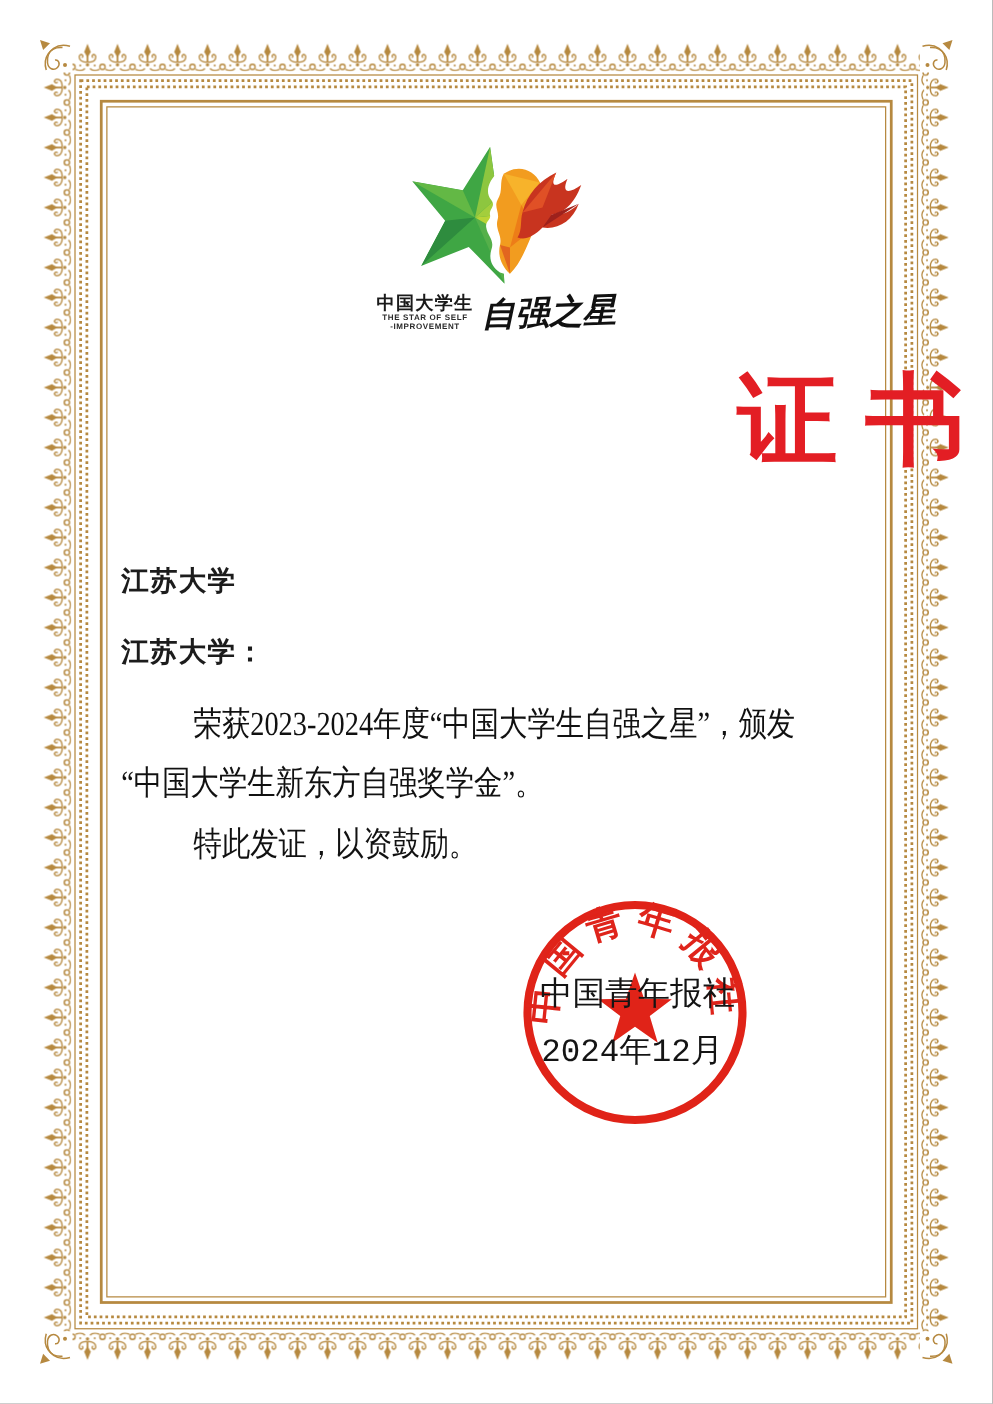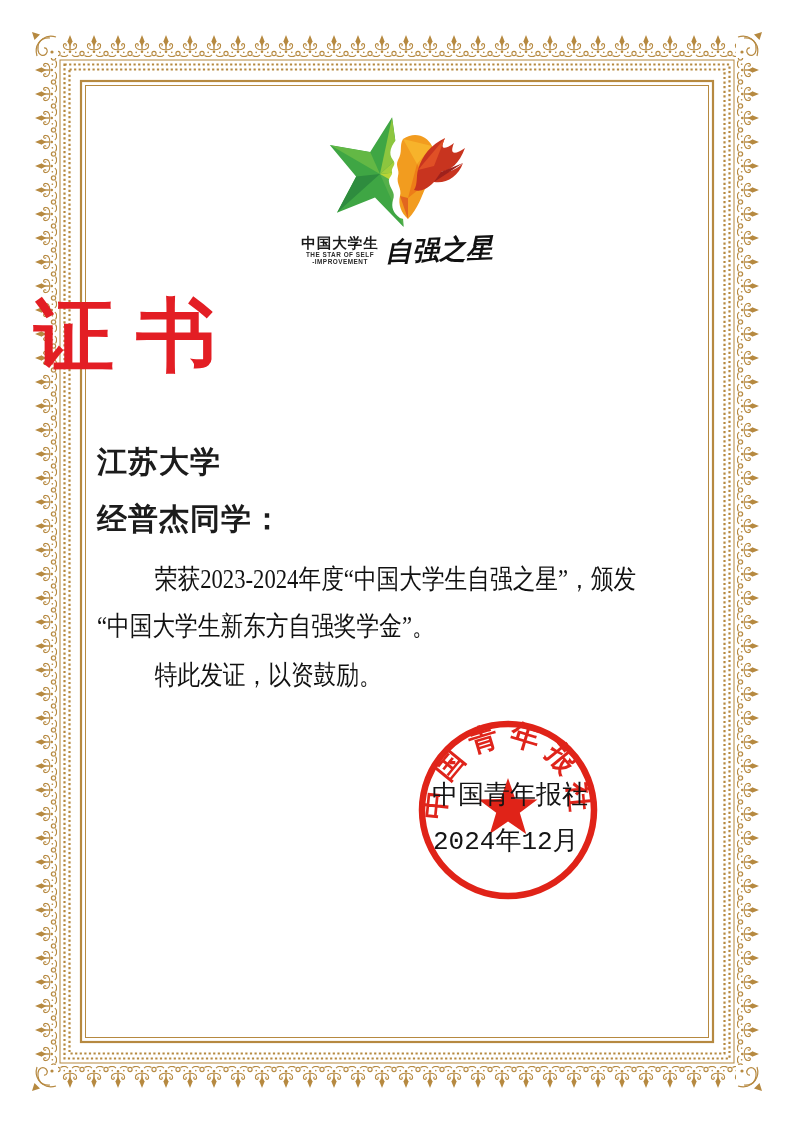--- a/index.html
+++ b/index.html
@@ -21,31 +21,31 @@
   .logo-left{text-align:center;}
   .logo-cn{font-size:14.5px;font-weight:900;letter-spacing:1px;color:#1a1a1a;line-height:15px;text-align:center;}
   .logo-en{font-size:6.4px;font-weight:700;letter-spacing:0.5px;color:#2a2a2a;line-height:7px;}
   .logo-cal{font-size:27px;font-weight:700;font-style:italic;
     font-family:"Liberation Serif","DejaVu Serif",serif;
     color:#111;transform:rotate(-2deg);line-height:28px;}
 
   
   .cert-title{
     position:absolute;left:0;right:0;top:296px;margin:0;
-    text-align:left;
+    text-align:right;
     font-size:80px;line-height:80px;font-weight:900;
     letter-spacing:22px;padding-left:34px;
     color:#E31E24;
     font-family:"Liberation Sans","DejaVu Sans",sans-serif;
   }
 
   
   .body-block{position:absolute;left:97px;top:449px;width:610px;}
-  .line-hei{font-size:30px;line-height:31px;font-weight:700;letter-spacing:1px;
-    font-family:Liberation Mono, monospace;color:#1c1c1c;}
+  .line-hei{font-size:22px;line-height:31px;font-weight:700;letter-spacing:1px;
+    font-family:Liberation Sans, sans-serif;color:#1c1c1c;}
   .uni{margin-bottom:26px;}
   .salutation{margin-bottom:28px;}
   .line-song{font-size:27px;line-height:28px;color:#111;white-space:nowrap;
     font-family:"Liberation Serif","DejaVu Serif",serif;
     transform:scaleX(0.84);transform-origin:left top;}
   .p1a{text-indent:2.55em;margin-bottom:19px;}
   .p1b{margin-bottom:21px;}
   .closing{text-indent:2.55em;}
 
   
@@ -159,21 +159,21 @@
         <div class="logo-en">-IMPROVEMENT</div>
       </div>
       <div class="logo-cal">自强之星</div>
     </div>
   </div>
 
   <h1 class="cert-title">证书</h1>
 
   <div class="body-block">
     <div class="line-hei uni">江苏大学</div>
-    <div class="line-hei salutation">经普杰同学：</div>
+    <div class="line-hei salutation">江苏大学：</div>
     <div class="line-song p1a">荣获2023-2024年度“中国大学生自强之星”，颁发</div>
     <div class="line-song p1b">“中国大学生新东方自强奖学金”。</div>
     <div class="line-song closing">特此发证，以资鼓励。</div>
   </div>
 
   <div class="seal-area">
     <svg class="seal-svg" width="190" height="190" viewBox="0 0 190 190">
       <circle cx="93" cy="93" r="86" fill="none" stroke="#E02318" stroke-width="6.5"></circle>
       <polygon points="93,61 100.3,82 122.5,82.4 104.8,95.8 111.2,117.1 93,104.4 74.8,117.1 81.2,95.8 63.5,82.4 85.7,82" fill="#E02318"></polygon>
       <path id="sealArc" d="M 33 110 A 63 63 0 1 1 153 110" fill="none" stroke="none"></path>

